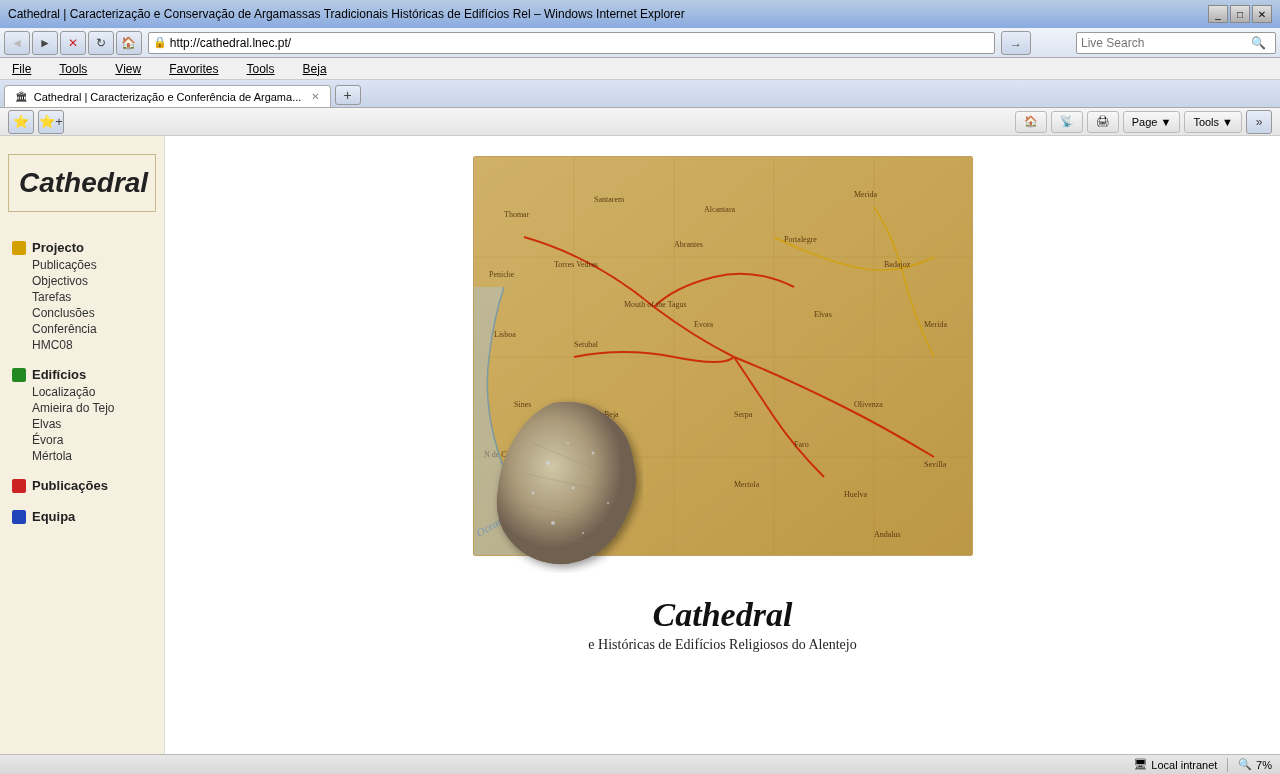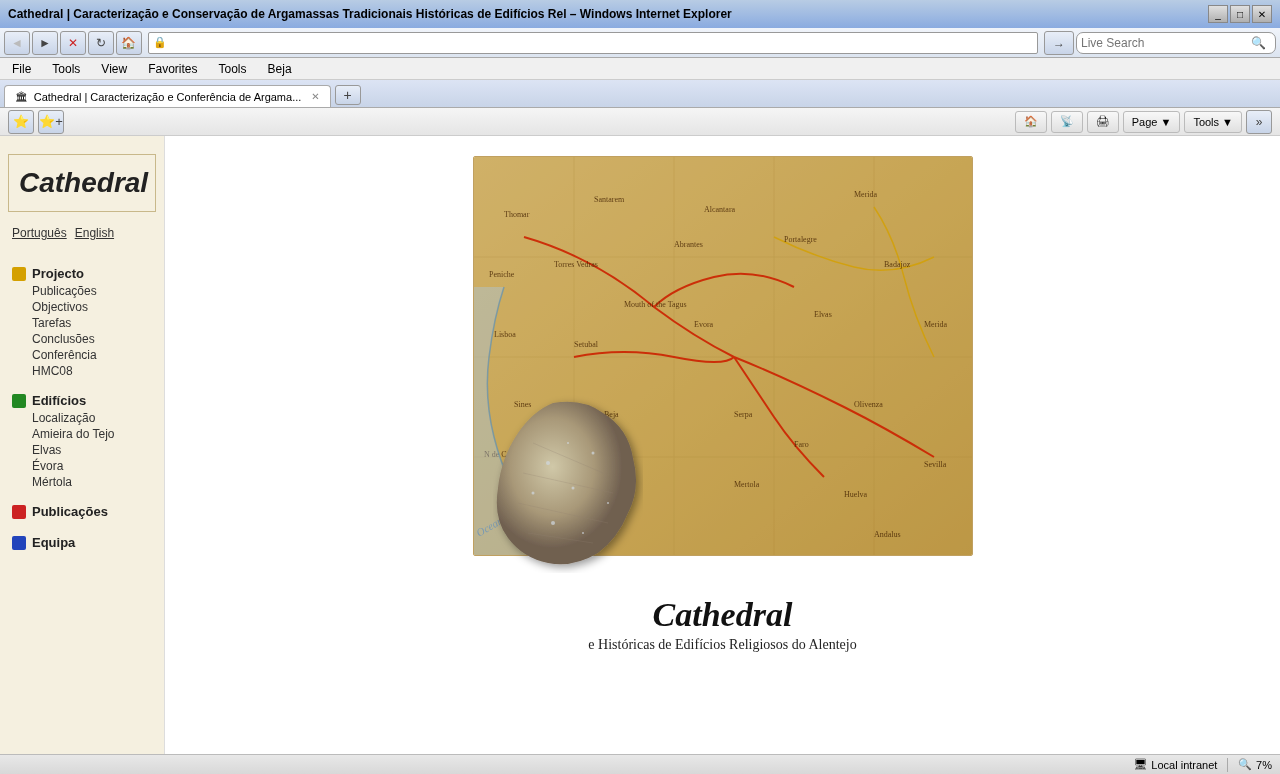--- a/index.html
+++ b/index.html
@@ -9,21 +9,21 @@
       background: linear-gradient(to bottom, #b8cce4, #8aabe0);
       height: 28px;
       display: flex;
       align-items: center;
       padding: 0 8px;
       justify-content: space-between;
     }
     .title-bar-text {
       font-size: 12px;
       color: #000;
-      font-weight: bold;
+      font-weight: normal;
     }
     .title-bar-controls {
       display: flex;
       gap: 2px;
     }
     .title-bar-btn {
       width: 20px;
       height: 18px;
       background: linear-gradient(to bottom, #e0e0e0, #b0b0b0);
       border: 1px solid #888;
@@ -74,40 +74,42 @@
       width: 100%;
       font-size: 12px;
       background: transparent;
     }
     .search-bar {
       height: 22px;
       display: flex;
       align-items: center;
       background: #fff;
       border: 1px solid #999;
-      border-radius: 7px;
+      border-radius: 2px;
       padding: 8px 4px;
       width: 200px;
+      margin-left: 43px;
     }
     .search-bar input {
       border: none;
       outline: none;
       font-size: 12px;
       background: transparent;
       width: 170px;
     }
 
     .menu-bar {
       background: #f0f0f0;
       height: 22px;
       display: flex;
       align-items: center;
       padding: 0 8px;
-      gap: 13px;
+      gap: 20px;
       border-bottom: 1px solid #ccc;
+      text-decoration: underline;
     }
     .menu-item {
       font-size: 12px;
       color: #000;
       cursor: pointer;
       padding: 2px 4px;
     }
 
     .tabs-bar {
       background: linear-gradient(to bottom, #dce4f4, #c8d4e8);
@@ -296,20 +298,21 @@
 </div>
 
 <div class="toolbar">
   <div class="nav-btn disabled">◄</div>
   <div class="nav-btn">►</div>
   <div class="nav-btn" style="color:#cc2222;">✕</div>
   <div class="nav-btn">↻</div>
   <div class="nav-btn">🏠</div>
   <div class="address-bar">
     <span style="font-size:11px; margin-right:3px; color:#888;">🔒</span>
+    <input type="text" value="http://cathedral.lnec.pt/" style="">
   </div>
   <div class="nav-btn" style="width:30px;">→</div>
   <div class="search-bar">
     <input type="text" placeholder="Live Search" style="">
     <span style="font-size:12px; color:#666; cursor:pointer;">🔍</span>
   </div>
 </div>
 
 <div class="menu-bar">
   <span class="menu-item">File</span>
@@ -348,24 +351,20 @@
   <div class="nav-btn">»</div>
 </div>
 
 <div class="main-content">
 
   <div class="sidebar">
     <div class="site-logo">
       <span class="site-logo-text">Cathedral</span>
     </div>
 
-    <div class="lang-bar">
-      <span class="lang-link">Português</span>
-      <span class="lang-link">English</span>
-    </div>
 
     <div class="sidebar-divider"></div>
 
     <div class="sidebar-section">
       <div class="sidebar-category">
         <div class="color-dot" style="background:#d4a000;"></div>
         <span>Projecto</span>
       </div>
       <a class="sidebar-link">Publicações</a>
       <a class="sidebar-link">Objectivos</a>

